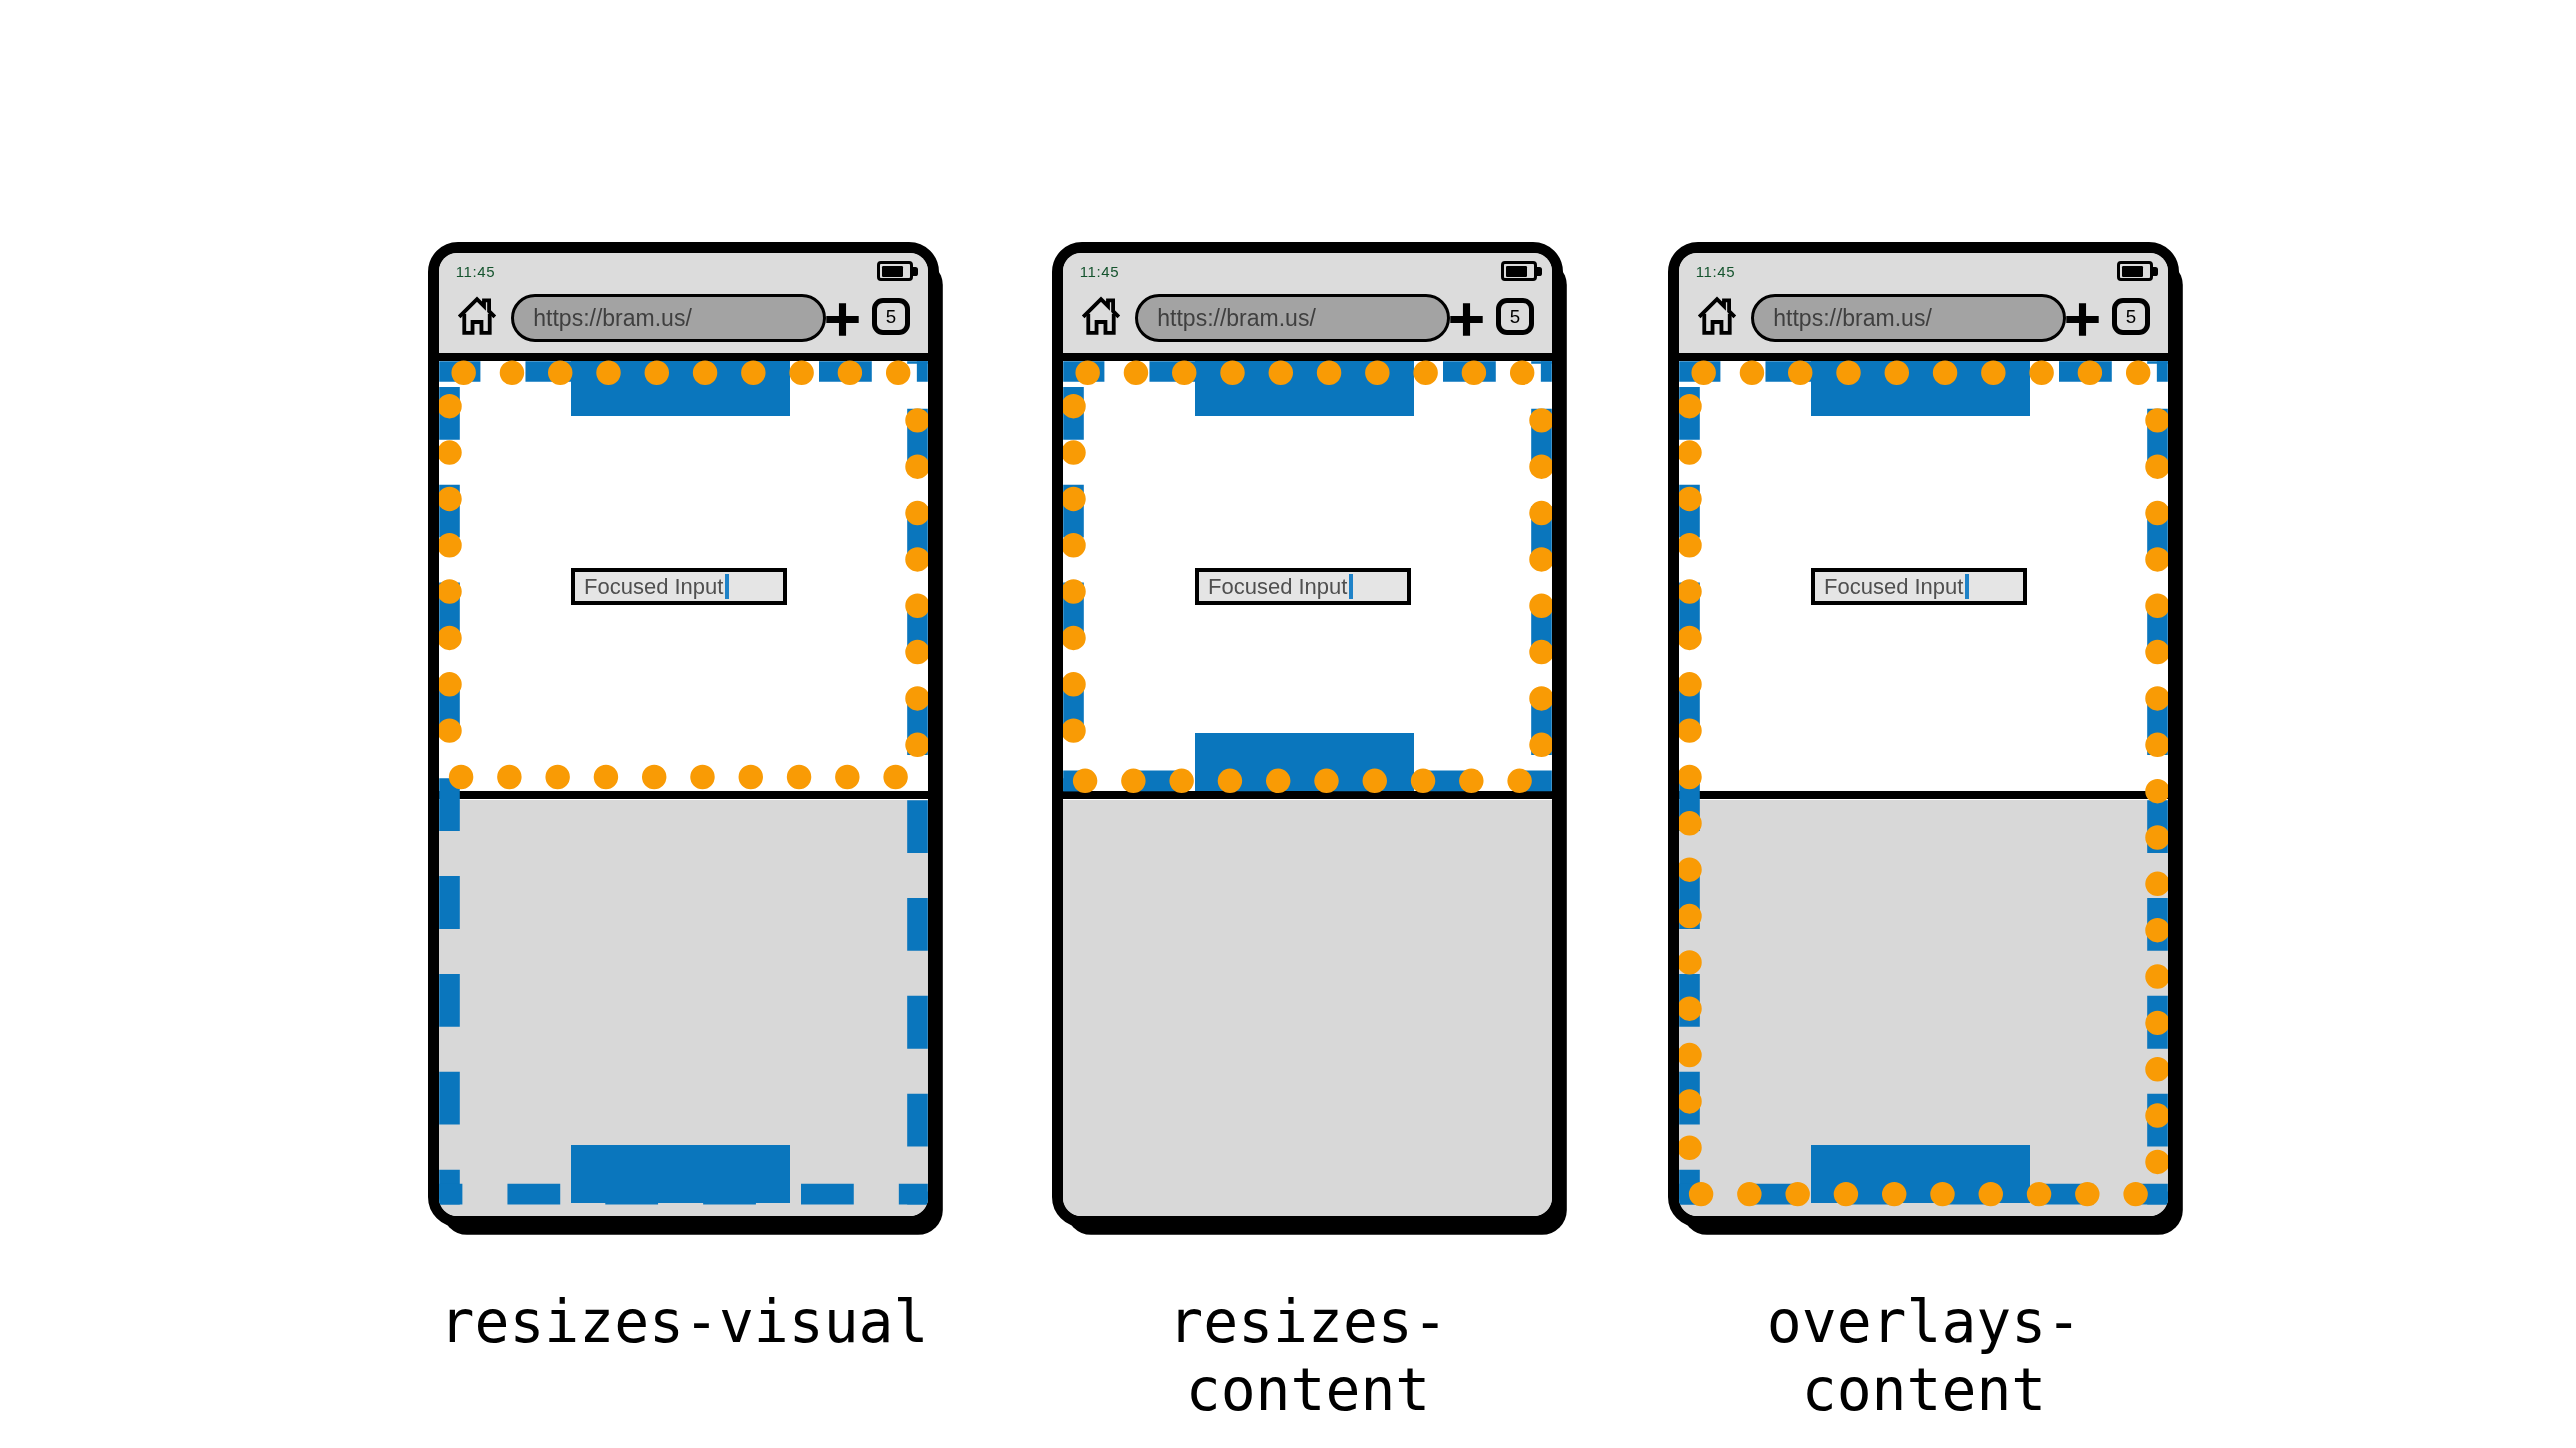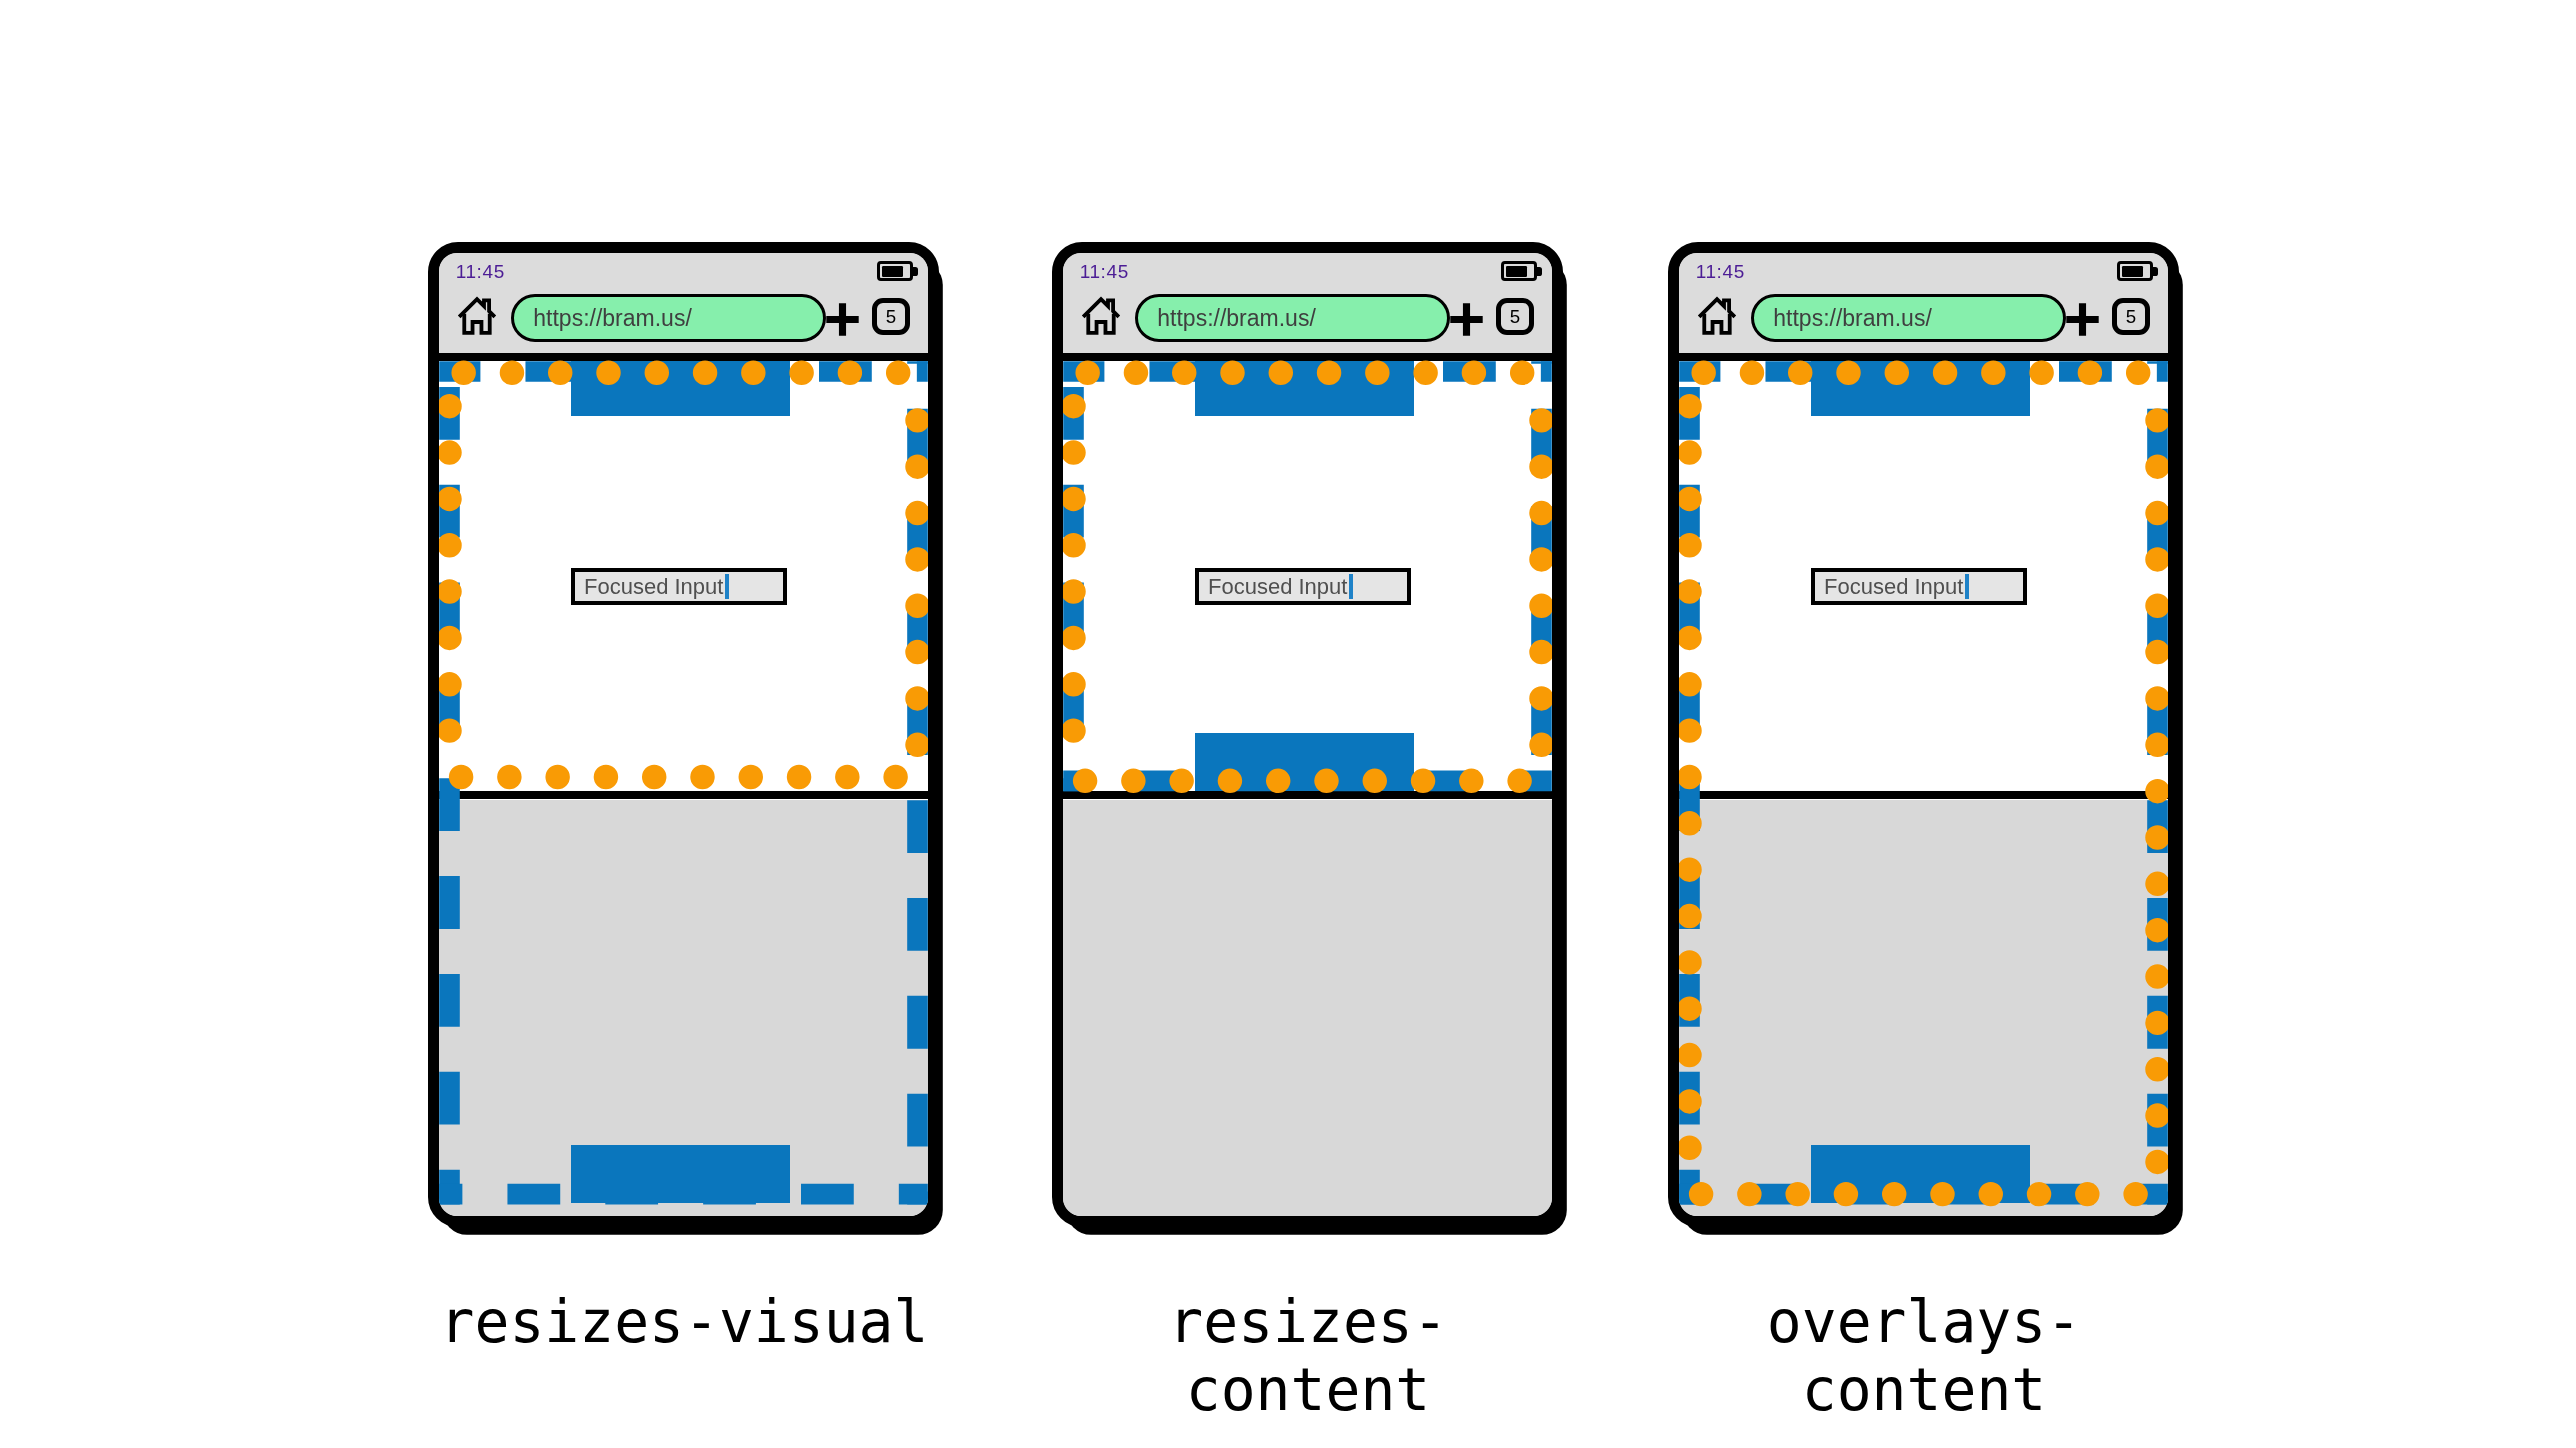--- a/index.html
+++ b/index.html
@@ -17,21 +17,21 @@
     background:#fff;
   }
   .inner{
     position:absolute;inset:0;border-radius:18px;overflow:hidden;
   }
   
   .chrome{position:absolute;left:0;top:0;right:0;height:100px;}
   .page-top-line{position:absolute;left:0;top:100px;right:0;height:8.4px;background:#000;}
   .status-time{
     position:absolute;left:16.7px;top:5.2px;height:28px;line-height:28px;
-    font-size:19px;color:#4c1d95;letter-spacing:0.6px;
+    font-size:15px;color:#14532d;letter-spacing:0.6px;
   }
   .battery{position:absolute;right:10.3px;top:8.4px;display:flex;align-items:center;}
   .bat-body{width:30px;height:14px;border:3.2px solid #000;border-radius:3.9px;position:relative;}
   .bat-fill{position:absolute;left:1.9px;top:1.9px;width:21px;height:10.3px;background:#000;border-radius:1.3px;}
   .bat-nub{width:4.5px;height:9.7px;background:#000;border-radius:0 2.6px 2.6px 0;margin-left:0.6px;}
   .home{position:absolute;left:16.7px;top:41px;}
   .pill{
     position:absolute;left:72px;top:41px;width:290px;height:42px;
     background:#C8C8C8;border:3.9px solid #000;border-radius:28px;
     display:flex;align-items:center;padding-left:19.3px;
@@ -66,21 +66,21 @@
     font-family:"DejaVu Sans Mono", monospace;font-size:58px;color:#000;
   }
 </style>
 <style>
   .chrome-bg{background:#DCDCDC;}
   .kb-bg{background:#D8D8D8;}
   .blue-bg{background:#0A76BD;}
   .blue-stroke{stroke:#0A76BD;}
   .orange-stroke{stroke:#F99B05;}
   .caret-bg{background:#1E82C8;}
-  .pill{background:#86efac;}
+  .pill{background:#a3a3a3;}
 </style></head>
 <body>
 
 <div class="col c1">
   <div class="phone p1">
     <div class="inner">
 
       <div class="chrome chrome-bg">
         <span class="status-time">11:45</span>
         <span class="battery">

